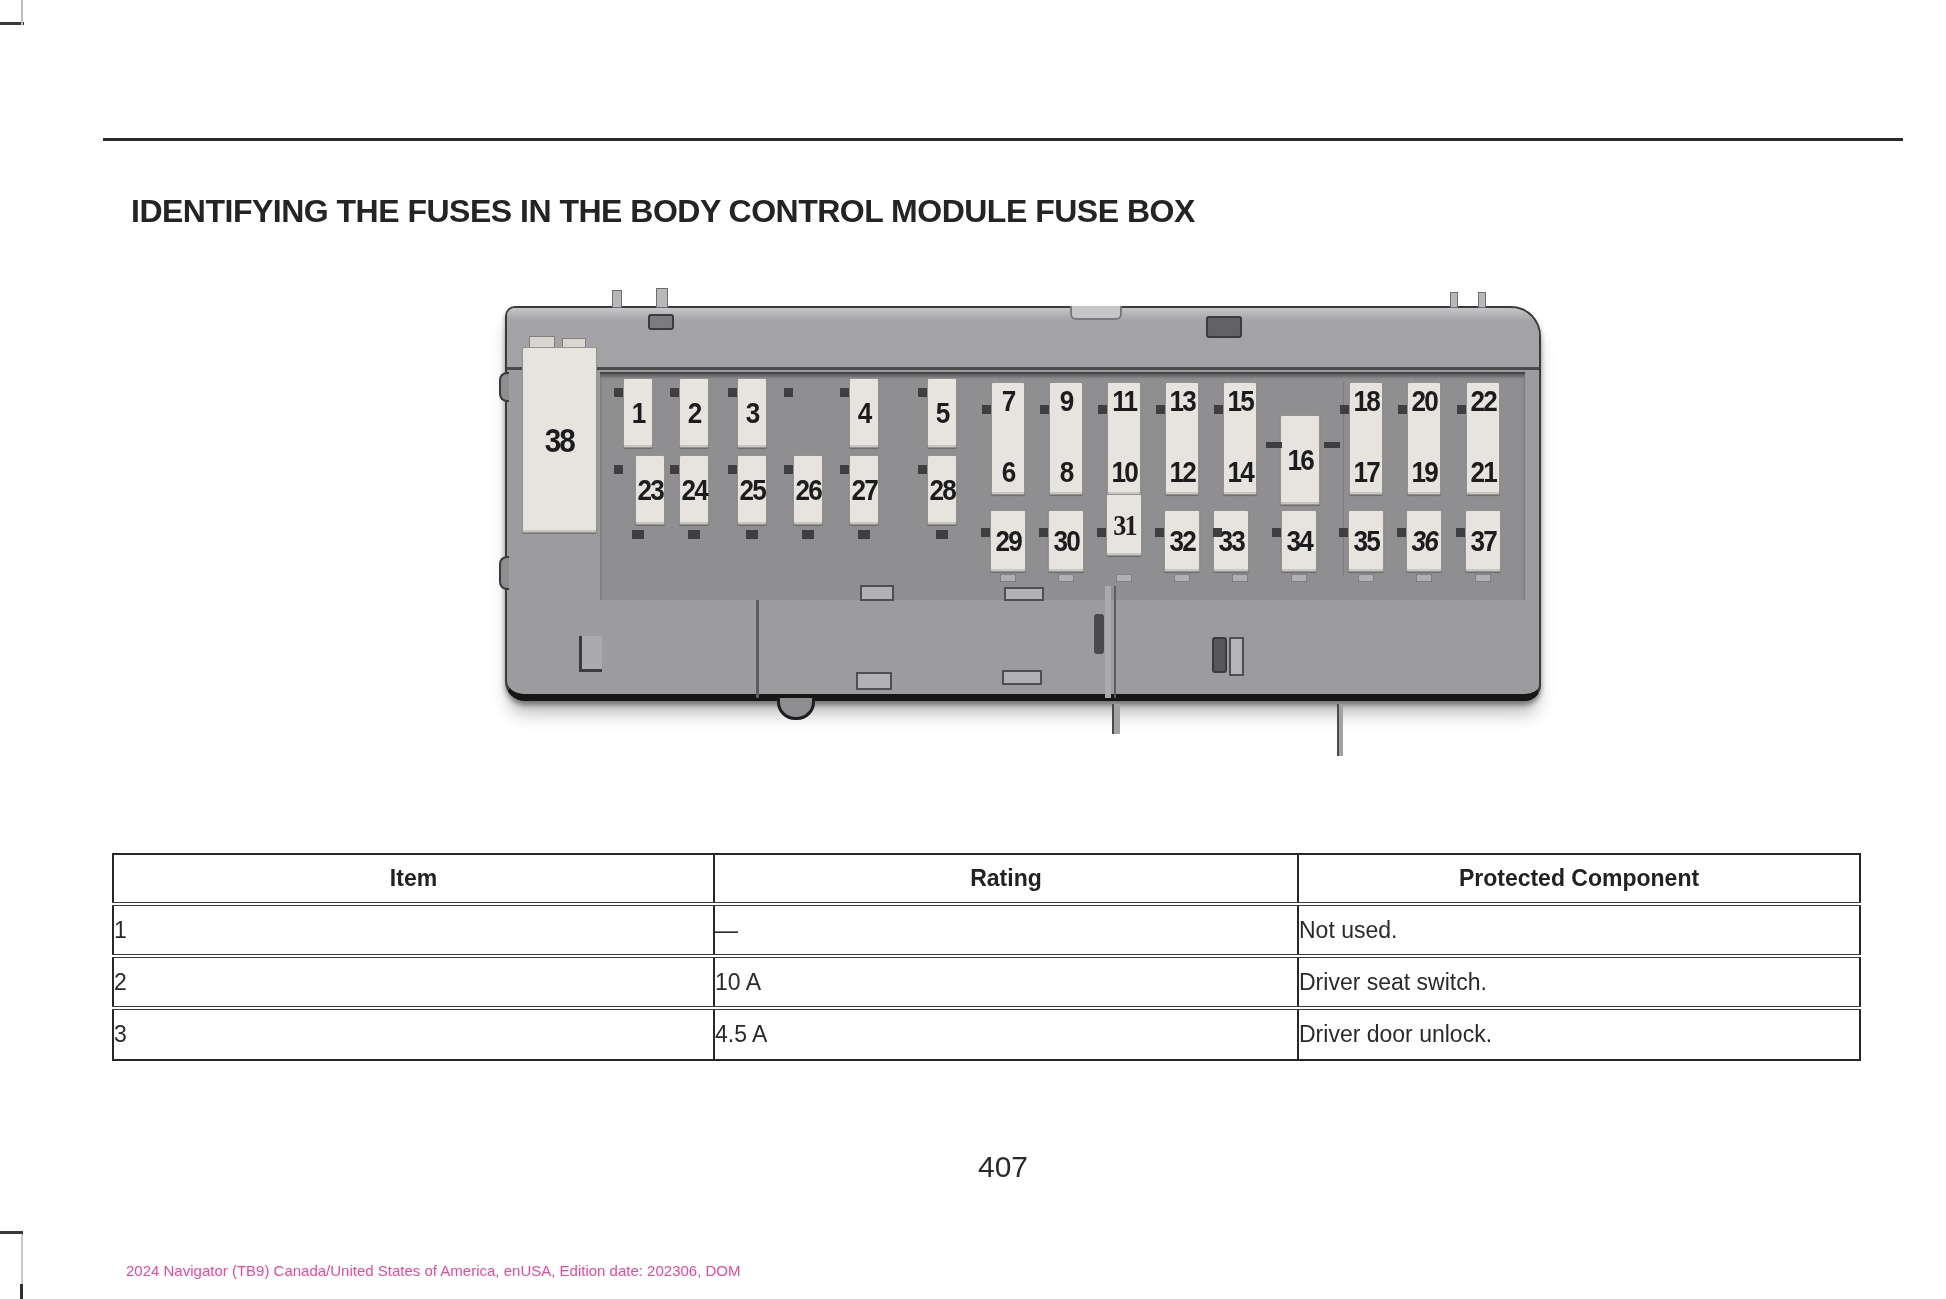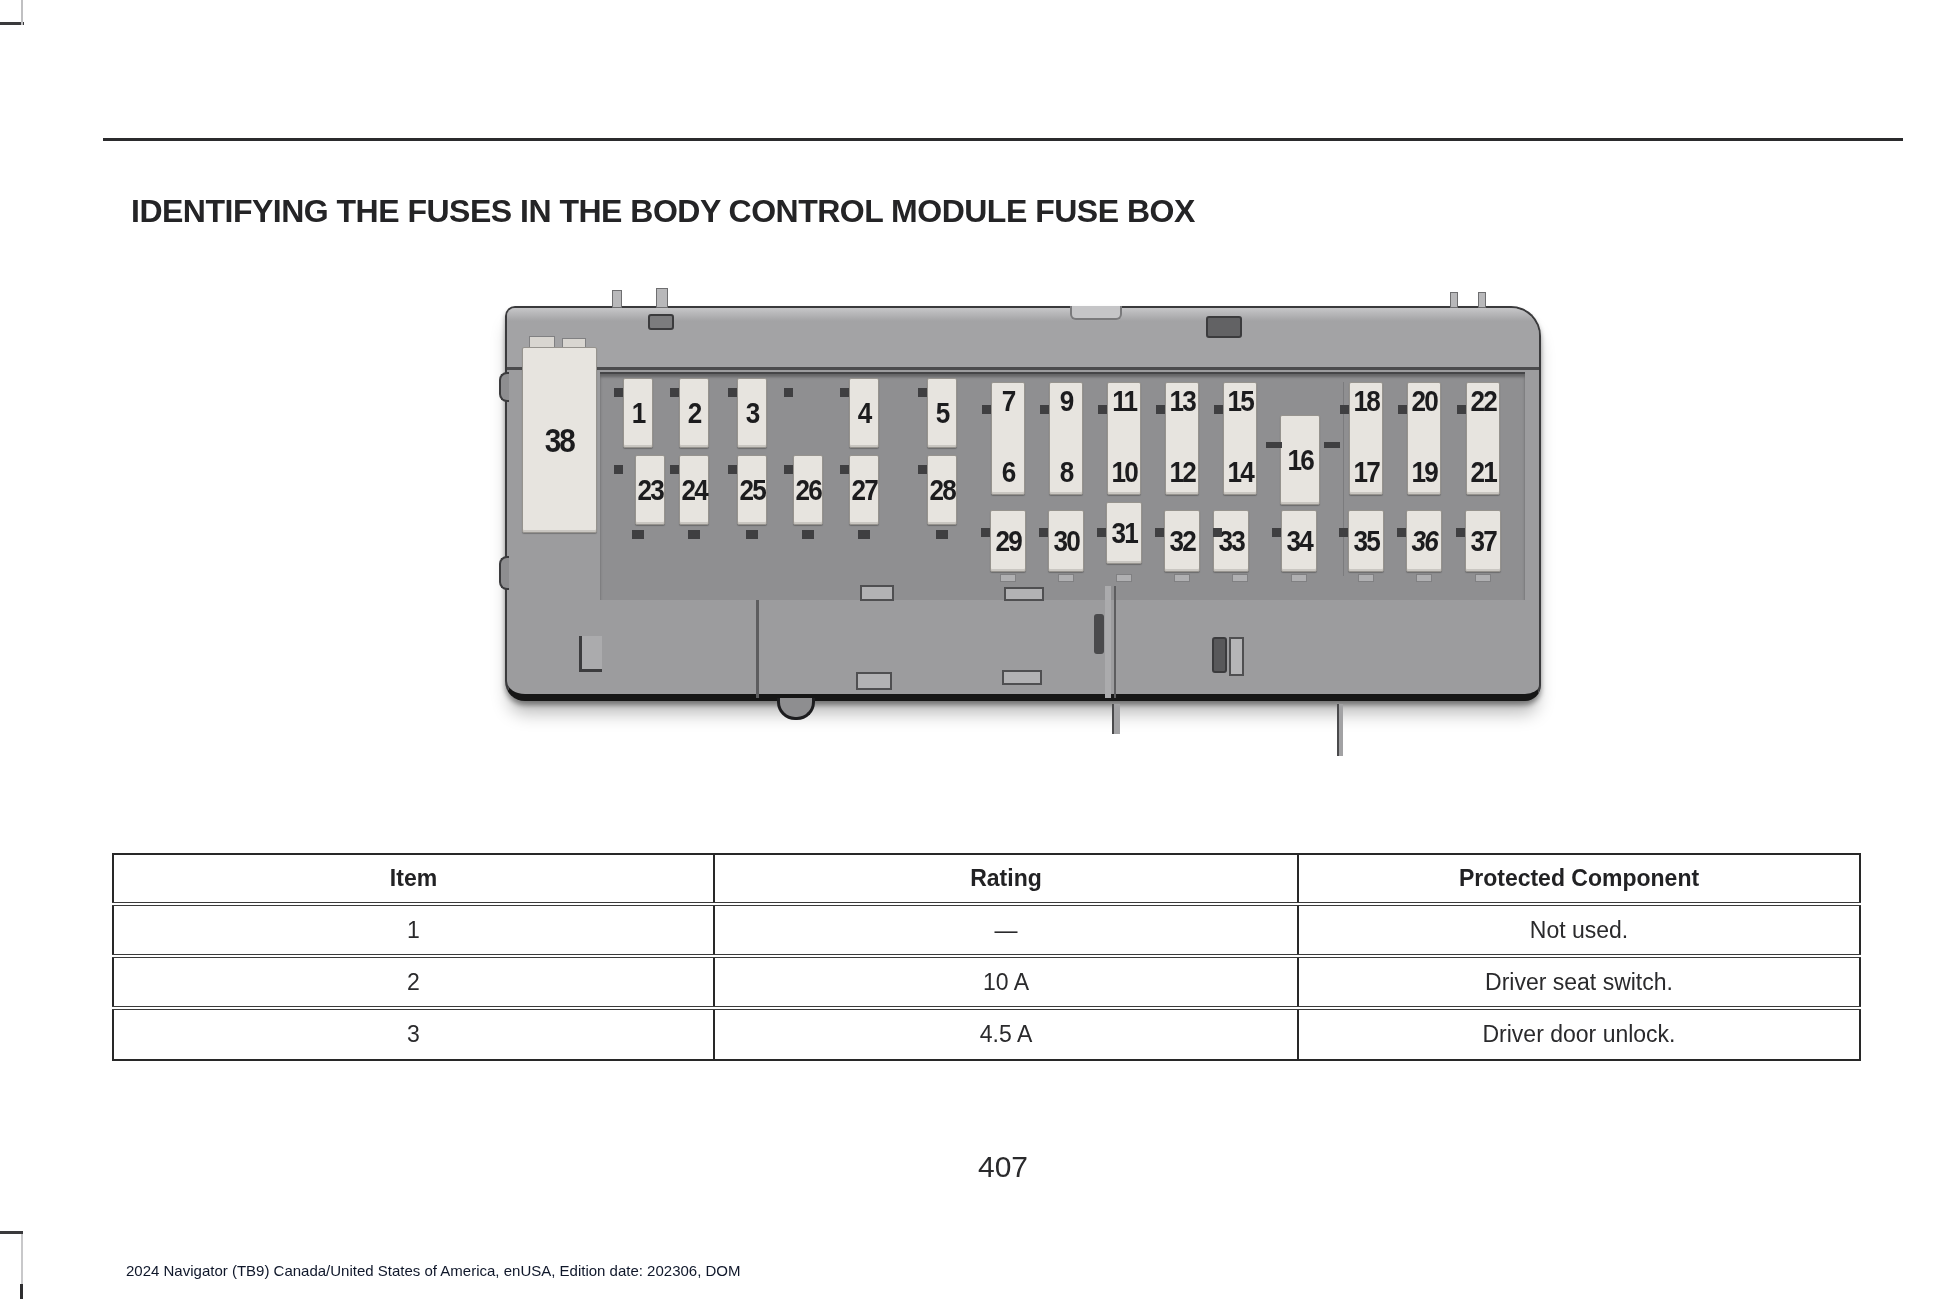--- a/index.html
+++ b/index.html
@@ -67,30 +67,30 @@
   .fuse span {
     font-weight:bold; font-size:29px; letter-spacing:-2px; color:#1c1c1e;
     transform:scaleX(.9); line-height:1;
   }
   .fuse.strip { flex-direction:column; justify-content:space-between; padding:4px 0 7px 0; }
   .fuse.big span { font-size:33px; }
 
   
   table.fuse-table {
     position:absolute; left:112px; top:853px; width:1747px;
-    border-collapse:collapse; table-layout:fixed; text-align:center;
+    border-collapse:collapse; table-layout:fixed; 
     font-size:23px; color:#2a2a2c;
   }
   .fuse-table th, .fuse-table td { border:2px solid #282828; }
   .fuse-table tbody td { border-top:4px double #3a3a3a; }
   .fuse-table th { height:50px; font-weight:bold; color:#222224; }
   .fuse-table td { height:52px; font-weight:normal; }
 
   .page-number { position:absolute; left:103px; top:1150px; width:1800px; text-align:center; font-size:30px; color:#2a2a2c; }
-  .footer-note { position:absolute; left:126px; top:1262px; font-size:15px; color:#0f172a; }
+  .footer-note { position:absolute; left:126px; top:1262px; font-size:15px; color:#ec4899; }
 </style>
 </head>
 <body>
 
 <div class="page">
 
   <div class="mark tl-h"></div>
   <div class="mark tl-v"></div>
   <div class="mark bl-h"></div>
   <div class="mark bl-v"></div>
@@ -206,21 +206,21 @@
         </div>
         <div class="fuse" style="left: 783px; top: 129px; width: 40px; height: 90px;">
           <span>16</span>
         </div>
         <div class="fuse" style="left: 493px; top: 224px; width: 36px; height: 62px;">
           <span>29</span>
         </div>
         <div class="fuse" style="left: 551px; top: 224px; width: 36px; height: 62px;">
           <span>30</span>
         </div>
-        <div class="fuse" style="left: 609px; top: 216px; width: 36px; height: 62px;">
+        <div class="fuse" style="left: 609px; top: 208px; width: 36px; height: 62px; font-family: Liberation Serif, serif;">
           <span>31</span>
         </div>
         <div class="fuse" style="left: 667px; top: 224px; width: 36px; height: 62px;">
           <span>32</span>
         </div>
         <div class="fuse" style="left: 716px; top: 224px; width: 36px; height: 62px;">
           <span>33</span>
         </div>
         <div class="fuse" style="left: 784px; top: 224px; width: 36px; height: 62px;">
           <span>34</span>

